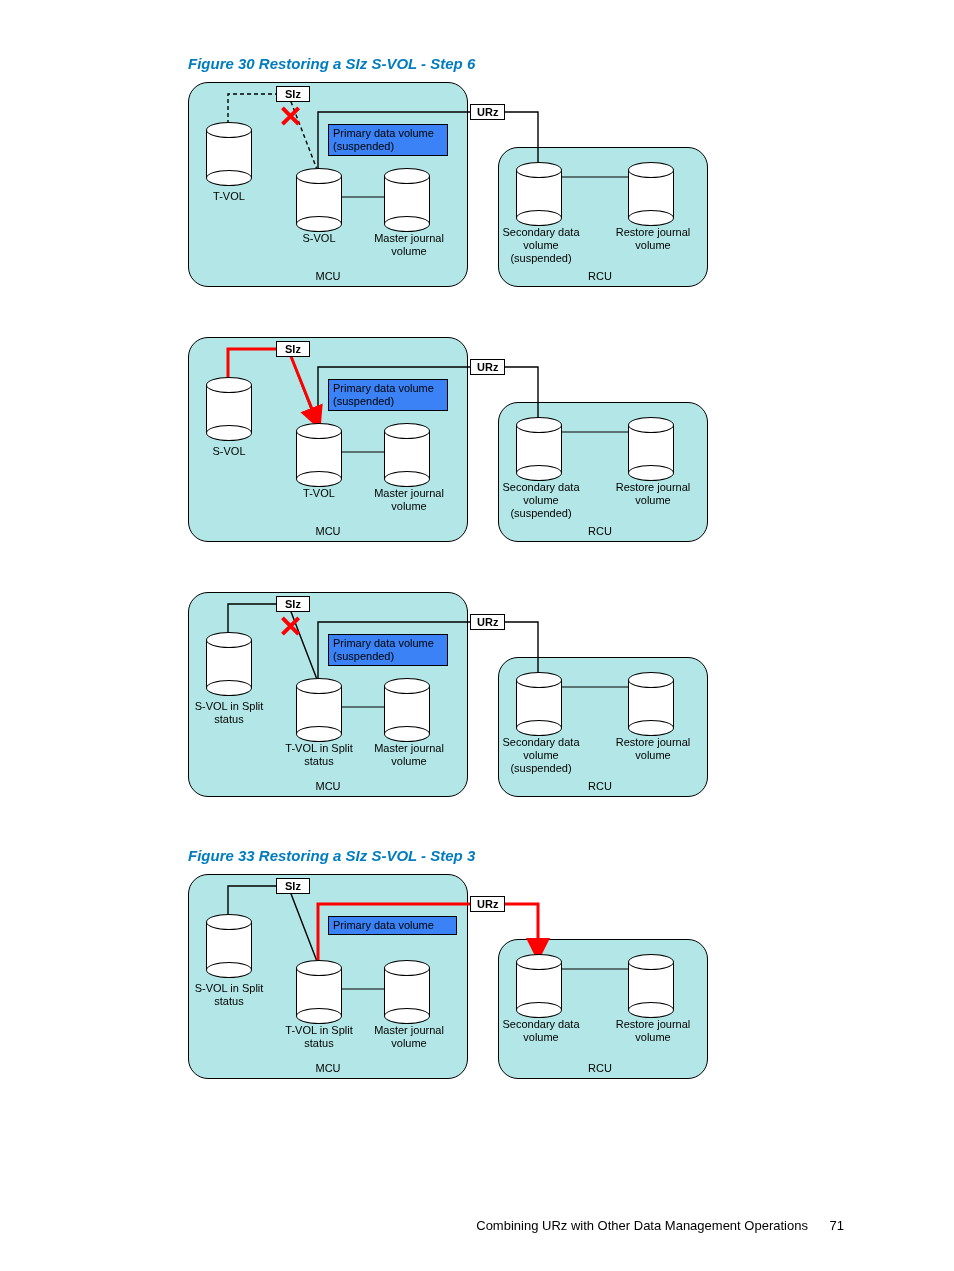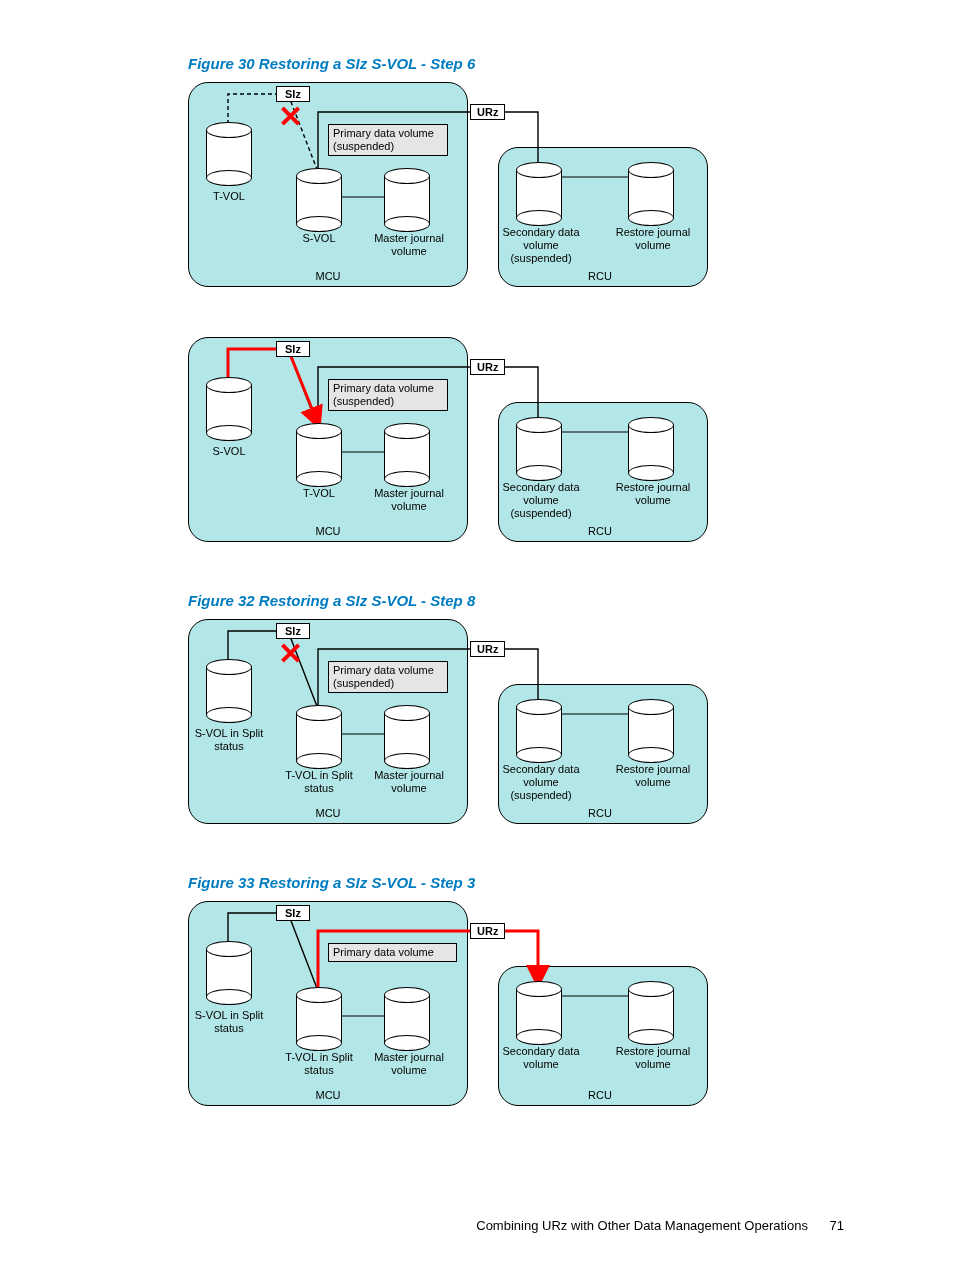--- a/index.html
+++ b/index.html
@@ -94,21 +94,21 @@
   .lbl {
     position: absolute;
     font-size: 11px;
     text-align: center;
     color: #000;
     line-height: 1.2;
   }
   .lbl-box {
     position: absolute;
     font-size: 11px;
-    background: #e5e5e5;
+    background: #3b82f6;
     border: 1px solid #000;
     padding: 2px 4px;
     box-sizing: border-box;
     line-height: 1.2;
   }
   .siz-lbl {
     position: absolute;
     font-size: 11px;
     font-weight: bold;
     background: #fff;
@@ -258,21 +258,20 @@
       <div class="lbl" style="left:90px;top:150px;width:82px">T-VOL</div>
       <div class="lbl" style="left:176px;top:150px;width:90px">Master journal volume</div>
       <div class="lbl" style="left:110px;top:188px;width:60px">MCU</div>
 
       <div class="lbl" style="left:308px;top:144px;width:90px">Secondary data volume (suspended)</div>
       <div class="lbl" style="left:420px;top:144px;width:90px">Restore journal volume</div>
       <div class="lbl" style="left:382px;top:188px;width:60px">RCU</div>
     </div>
   </div>
     <div class="figure-block">
-    <div class="figure-title">Figure 32 Restoring a SIz S-VOL - Step 8</div>
     <div class="diagram">
       <div class="box mcu-box"></div>
       <div class="box rcu-box"></div>
       <svg class="overlay" width="530" height="215">
           <path d="M 40 42 L 40 12 L 100 12 L 130 90" stroke="#000" stroke-width="1.4" fill="none"></path>
           <path d="M 130 90 L 130 30 L 350 30 L 350 82" stroke="#000" stroke-width="1.4" fill="none"></path>
           <path d="M 370 95 L 450 95" stroke="#000" stroke-width="1.2" fill="none"></path>
           <path d="M 150 115 L 210 115" stroke="#000" stroke-width="1.2" fill="none"></path>
         </svg>
 

